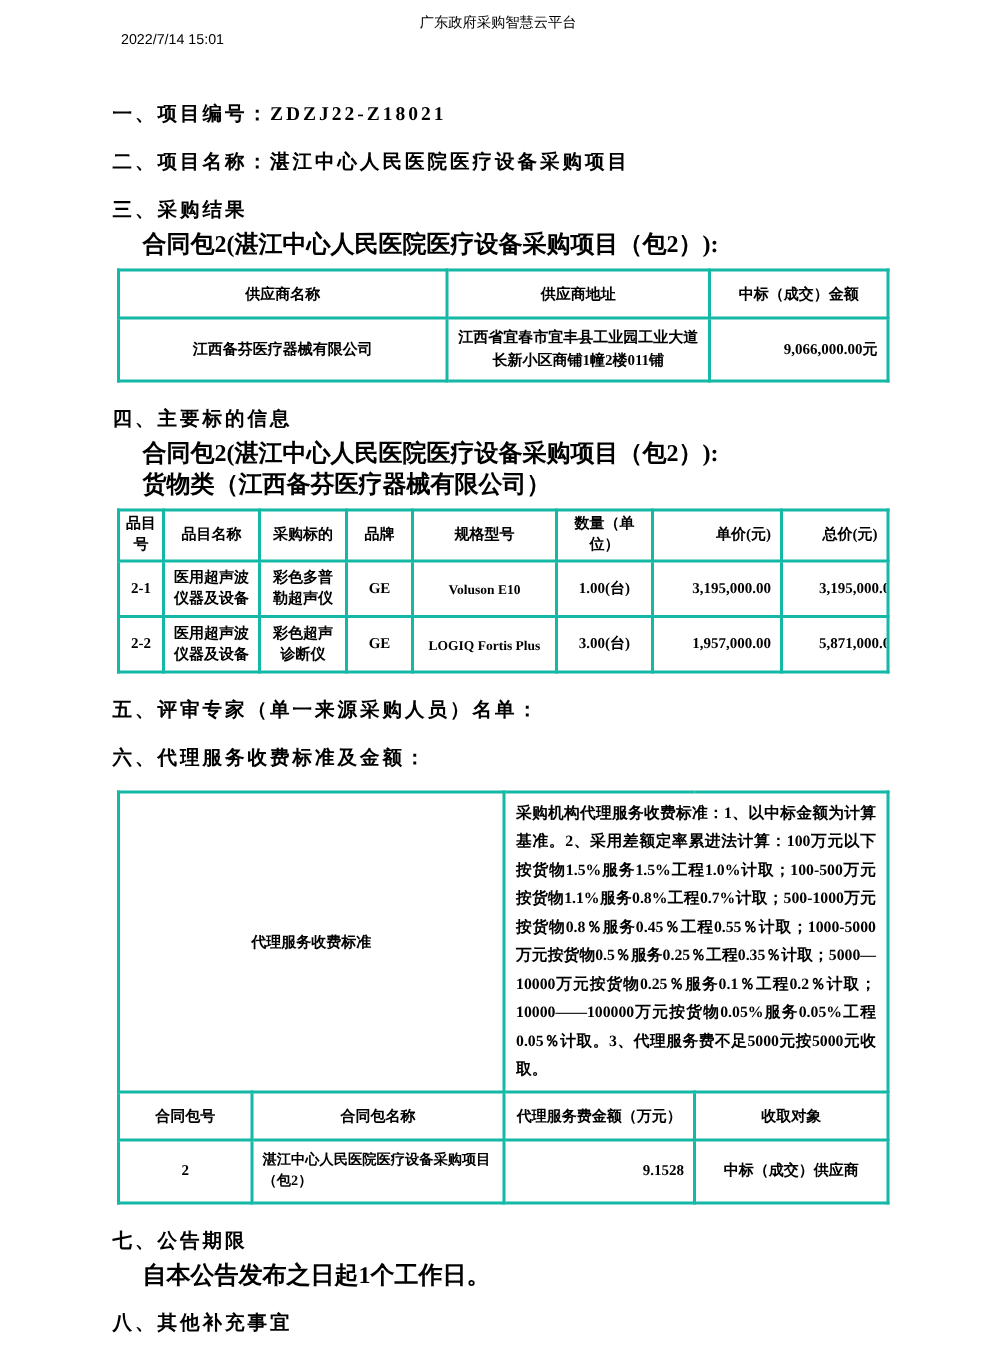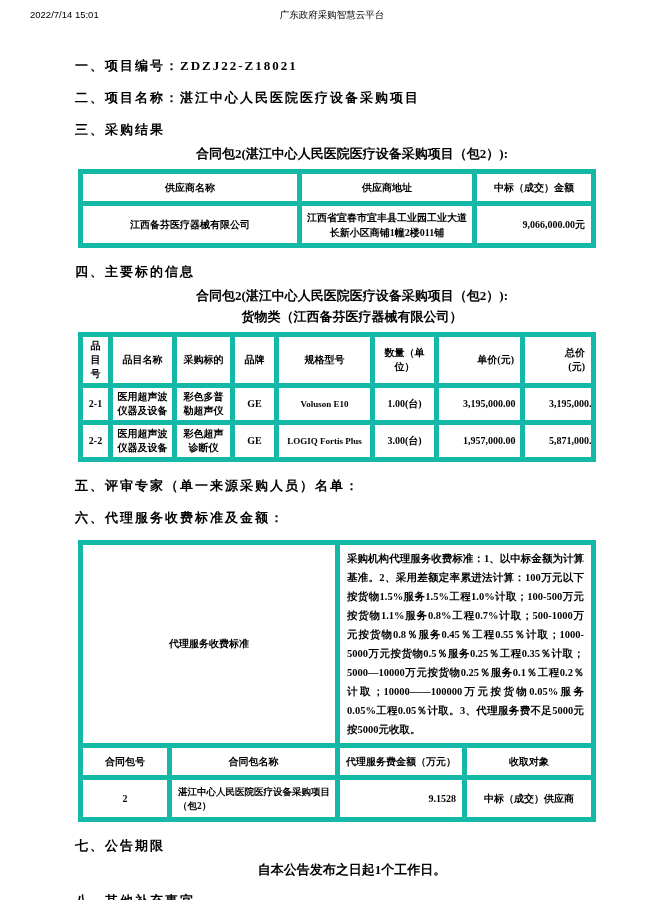--- a/index.html
+++ b/index.html
@@ -10,42 +10,42 @@
     font-family: "Liberation Serif", "DejaVu Serif", serif;
     overflow: hidden;
   }
   
   .print-header {
     display: flex; align-items: flex-start;
     padding: 9px 30px 0 30px;
     font-family: "Liberation Sans", "DejaVu Sans", sans-serif;
     font-size: 9.5px; color: #000;
   }
-  .print-header .left  { width: 170px; text-align: left; }
+  .print-header .left  { width: 170px; text-align: center; margin-top: 12px; }
   .print-header .mid   { flex: 1; text-align: center; }
   .print-header .right { width: 170px; }
 
   .content { padding-left: 75px; padding-right: 55px; }
 
   .sec-heading {
     font-size: 13px; font-weight: bold;
     letter-spacing: 2px; line-height: 16px;
   }
   .sub-line {
-    font-size: 13px; font-weight: bold;
-    margin-left: 20px; line-height: 14px; text-align: center;
+    font-size: 16px; font-weight: bold;
+    margin-left: 20px; line-height: 14px;
   }
 
   table {
     border-collapse: collapse; table-layout: fixed;
     width: 513px; margin-left: 3px;
     font-size: 10px; font-weight: bold;
   }
   th, td {
-    border: 5px solid #14b8a6;
+    border: 2px solid #14b8a6;
     padding: 2px 4px;
     text-align: center; vertical-align: middle;
     font-weight: bold;
     overflow: hidden;
   }
   .num { text-align: right; padding-right: 6px; padding-left: 24px; }
 
   
   .t1 { margin-top: 8px; }
   .t1 tr.hrow th { height: 32px; }

